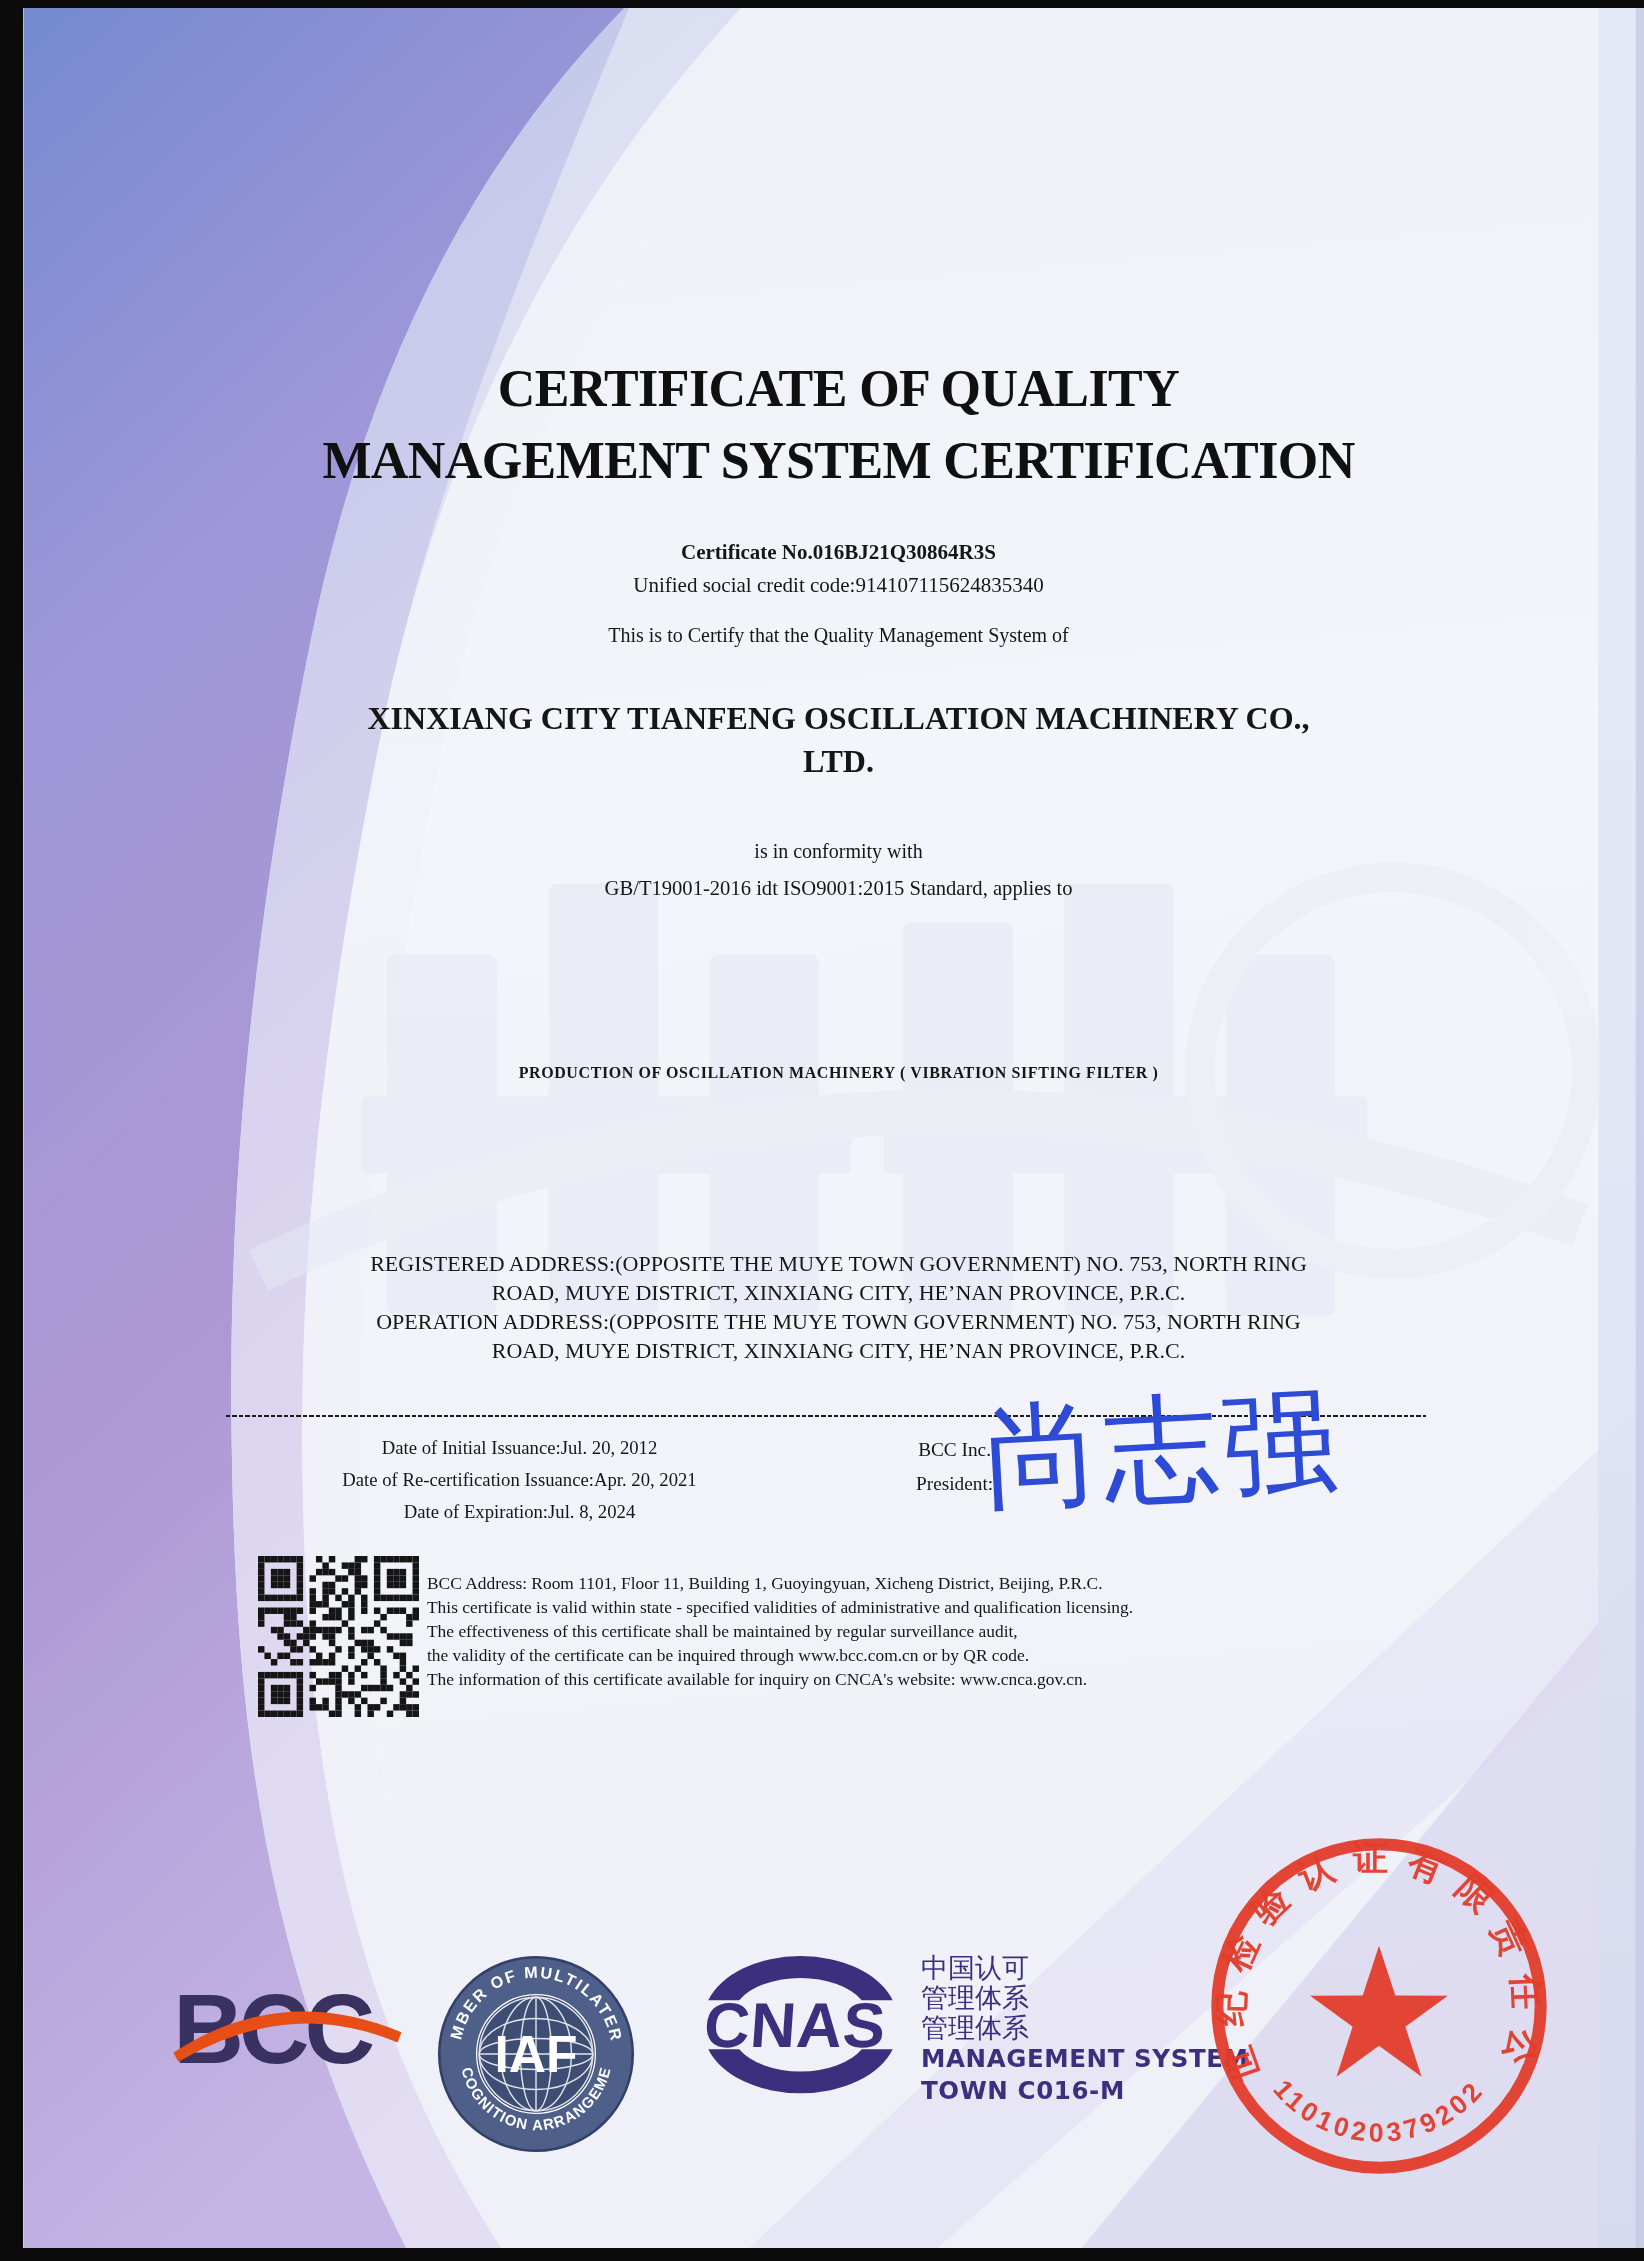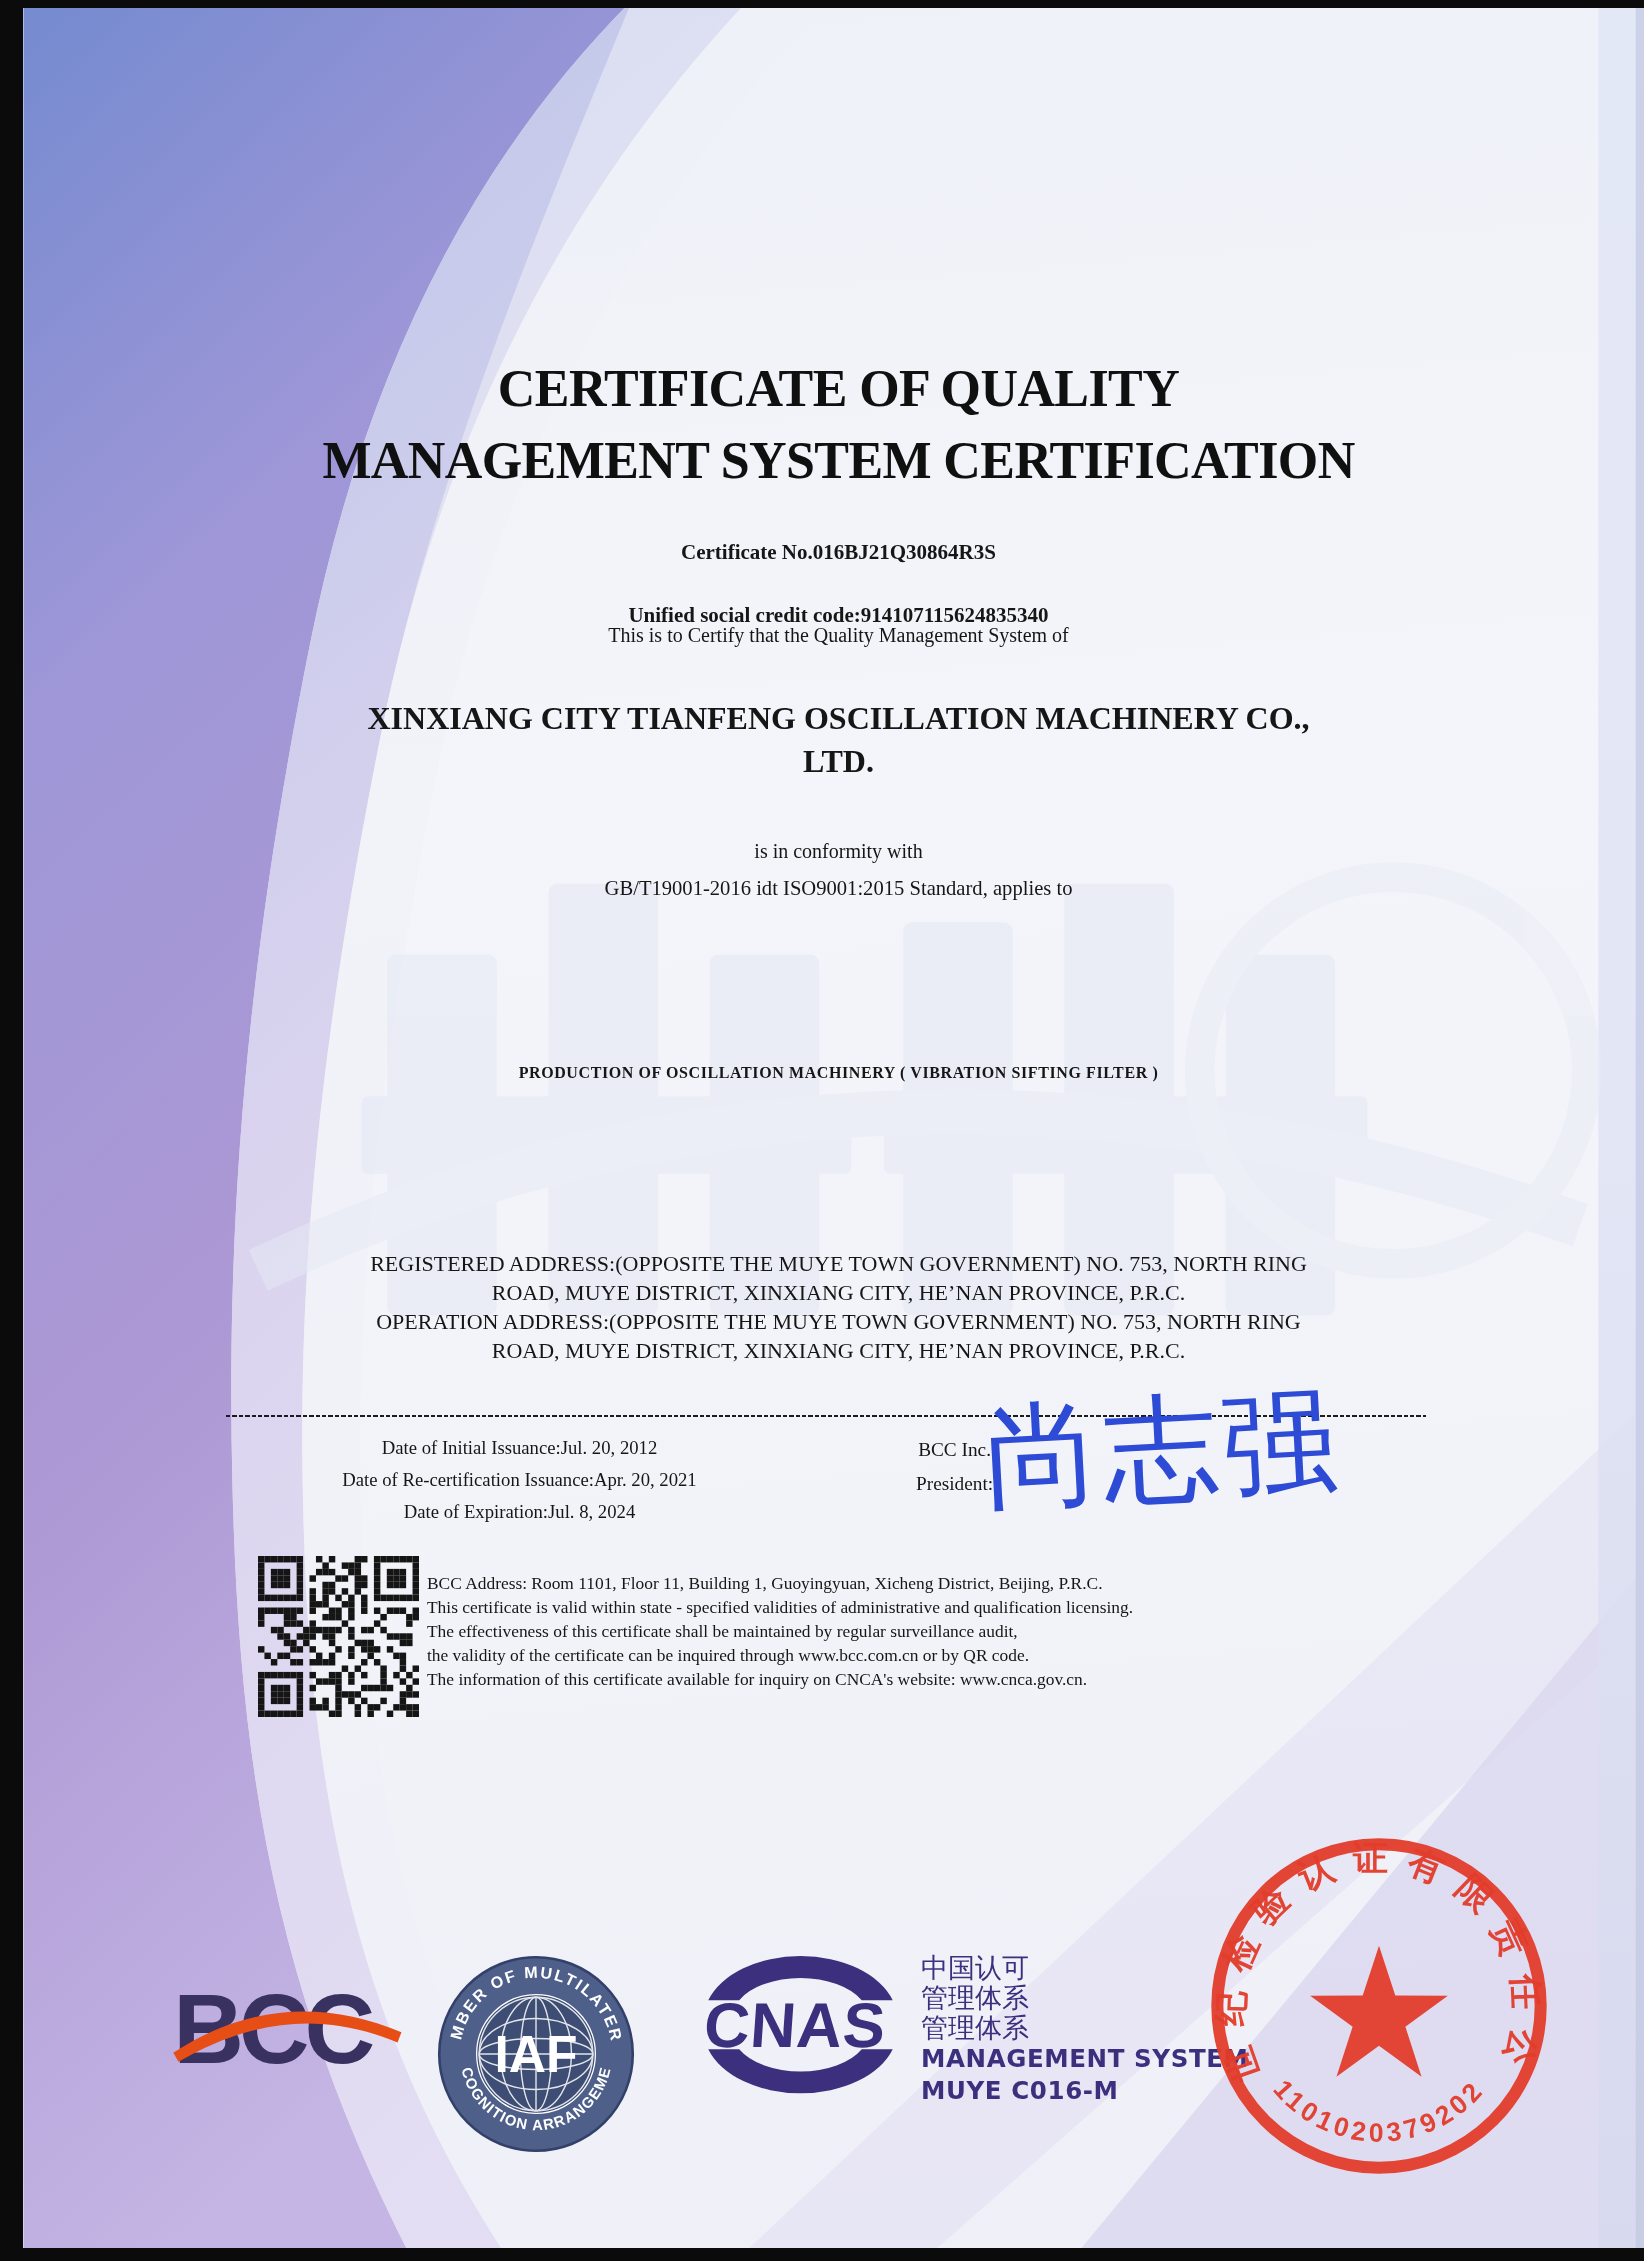--- a/index.html
+++ b/index.html
@@ -10,21 +10,21 @@
   }
   .abs{position:absolute;}
   .bg-svg{left:0;top:0;z-index:0;}
   .edge{background:#0b0b0b;z-index:3;}
   .edge-left{left:0;top:0;width:23px;height:2261px;}
   .edge-top{left:0;top:0;width:1645px;height:8.4px;}
   .edge-bottom{left:0;top:2248px;width:1645px;height:13px;}
   .centered{left:97px;width:1483px;text-align:center;z-index:2;}
   .title{top:353px;font-size:52px;font-weight:bold;letter-spacing:-0.6px;line-height:72px;color:#101010;}
   .certno{top:540px;font-size:21px;font-weight:bold;}
-  .creditcode{top:573px;font-size:21px;font-weight:bold;margin-top:30px;}
+  .creditcode{top:573px;font-size:21px;font-weight:normal;}
   .certify{top:624px;font-size:20px;}
   .company{top:697px;font-size:32px;font-weight:bold;line-height:43px;}
   .conformity{top:840px;font-size:20px;}
   .standard{top:877px;font-size:20.6px;}
   .scope{top:1064px;font-size:16px;letter-spacing:0.6px;font-weight:bold;}
   .addresses{top:1249px;font-size:22px;line-height:29px;}
   .divider{left:226px;top:1415px;width:1200px;height:1.9px;z-index:2;
     background:repeating-linear-gradient(90deg,#1b1b1b 0 4.5px,transparent 4.5px 6.4px);}
   .dates{left:268px;top:1432px;width:503px;text-align:center;font-size:18.7px;line-height:32px;z-index:2;}
   .issuer{left:916px;top:1433px;font-size:19.3px;line-height:34px;z-index:2;text-align:center;}
@@ -483,21 +483,21 @@
   <path d="M22,84 A150,98 0 0 1 308,84 L260,84 A106,62 0 0 0 70,84 Z" fill="#3b2f7e"></path>
   <path d="M22,160 A150,98 0 0 0 308,160 L260,160 A106,62 0 0 1 70,160 Z" fill="#3b2f7e"></path>
   <text x="165" y="156" text-anchor="middle" font-size="98" font-weight="bold" letter-spacing="1" transform="skewX(-4)" font-family="DejaVu Sans,sans-serif" fill="#3b2f7e">CNAS</text>
 </svg>
 
 <div class="abs accred">
   <div class="zh">中国认可</div>
   <div class="zh">管理体系</div>
   <div class="zh">管理体系</div>
   <div class="en">MANAGEMENT SYSTEM</div>
-  <div class="en">MUYE C016-M</div>
+  <div class="en">TOWN C016-M</div>
 </div>
 
 <svg class="abs stamp" width="374" height="374" viewBox="0 0 620 620">
   <defs>
     <path id="stampTop" d="M98.5,387 A225,225 0 1 1 521.5,387" fill="none"></path>
     <path id="stampBottom" d="M125.7,439.1 A225,225 0 0 0 494.3,439.1" fill="none"></path>
   </defs>
   <circle cx="310" cy="310" r="268" fill="none" stroke-width="20" opacity="0.95" stroke="#e23c2a"></circle>
   <text font-size="58" font-weight="bold" letter-spacing="28" opacity="0.95" fill="#e23c2a">
     <textPath href="#stampTop" startOffset="50%" text-anchor="middle">新世纪检验认证有限责任公司</textPath>

